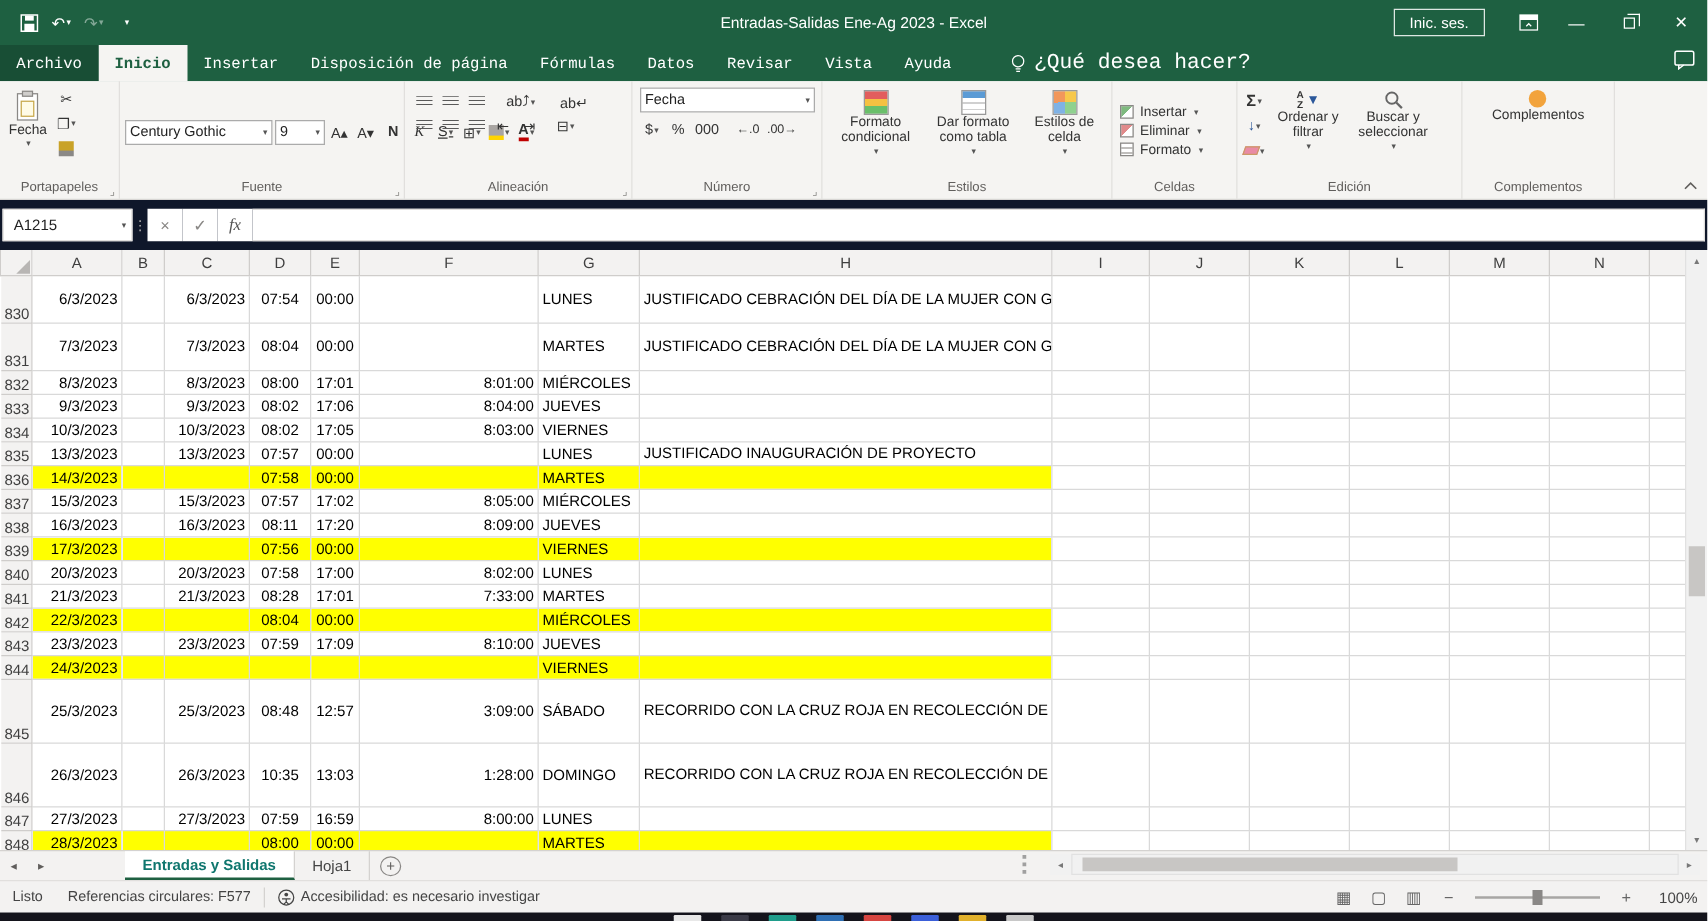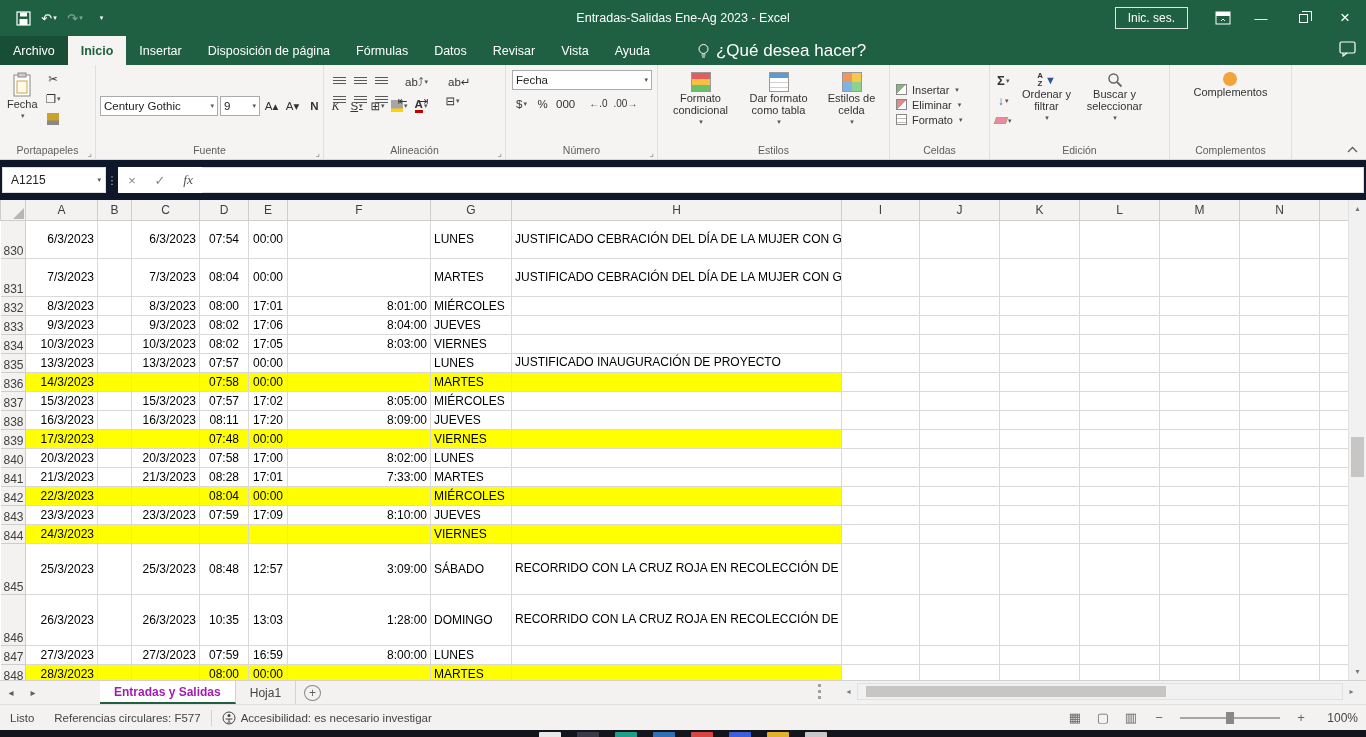--- a/index.html
+++ b/index.html
@@ -14,21 +14,21 @@
   .tbtn .tiny { font-size:7px; margin-left:1px; }
   .tbtn.dim { opacity:.45; }
   .ttl { position:absolute; left:0; right:0; text-align:center; font-size:12.5px; color:#fff; pointer-events:none; }
   .tright { margin-left:auto; display:flex; align-items:center; z-index:2; }
   .signin { border:1px solid rgba(255,255,255,.85); font-size:12px; padding:3px 12px; margin-right:18px; white-space:nowrap; }
   .winbtn { width:42px; height:36px; display:flex; align-items:center; justify-content:center; font-size:13px; }
   .restore-ic { width:9px; height:9px; border:1px solid #fff; position:relative; }
   .restore-ic::after { content:""; position:absolute; left:2px; top:-4px; width:9px; height:9px; border:1px solid #fff; border-left:none; border-bottom:none; }
 
   
-  .menubar { position:absolute; left:0; top:36px; width:100%; height:29px; background:#1e6041; display:flex; align-items:stretch; color:#fff; }
+  .menubar { position:absolute; left:0; top:36px; width:100%; height:29px; background:#1e6041; display:flex; align-items:stretch; color:#fff;font-family:Liberation Mono, monospace; }
   .mtab { padding:0 13px; font-size:12.5px; display:flex; align-items:center; white-space:nowrap; }
   .mtab.archivo { background:rgba(0,0,0,.18); }
   .mtab.active { background:#f5f4f2; color:#1e6041; font-weight:bold; }
   .searchbox { display:flex; align-items:center; gap:6px; margin-left:34px; font-size:17px; color:#fff; }
   .menu-right { margin-left:auto; display:flex; align-items:center; padding-right:10px; }
 
   
   .ribbon { position:absolute; left:0; top:65px; width:100%; height:95px; background:#f5f4f2; border-bottom:1px solid #d8d6d4; display:flex; align-items:stretch; }
   .rgroup { border-right:1px solid #e1dfdd; display:flex; flex-direction:column; padding:2px 2px 0 2px; position:relative; flex:none; }
   .rbody { flex:1; display:flex; }
@@ -86,21 +86,21 @@
   td.yl { background:#ffff00; }
   .vscroll { position:absolute; top:0; right:0; width:18px; height:480px; background:#f1f1f1; border-left:1px solid #e1e1e1; }
   .vscroll .arr { position:absolute; left:0; width:17px; height:17px; display:flex; align-items:center; justify-content:center; font-size:8px; color:#787878; }
   .vthumb { position:absolute; left:2px; top:237px; width:13px; height:40px; background:#c8c6c4; }
 
   
   .tabbar { position:absolute; left:0; top:680px; width:100%; height:24px; background:#f3f2f1; border-top:1px solid #d4d2d0; display:flex; align-items:stretch; font-size:12px; }
   .snav { width:22px; display:flex; align-items:center; justify-content:center; color:#605e5c; font-size:10px; }
   .stabs { display:flex; align-items:stretch; margin-left:56px; }
   .stab { padding:0 14px; display:flex; align-items:center; color:#444; border-right:1px solid #d4d2d0; white-space:nowrap; }
-  .stab.active { background:#fff; color:#a21caf; font-weight:bold; border-bottom:2px solid #1e6041; }
+  .stab.active { background:#fff; color:#0f766e; font-weight:bold; border-bottom:2px solid #1e6041; }
   .addsheet { width:22px; height:16px; margin:auto 8px; border-radius:50%; border:1px solid #8a8886; width:17px; color:#605e5c; display:flex; align-items:center; justify-content:center; font-size:12px; line-height:14px; }
   .hscroll { position:absolute; right:6px; top:683px; width:520px; height:17px; display:flex; align-items:center; }
   .hs-arr { width:17px; height:17px; display:flex; align-items:center; justify-content:center; color:#787878; font-size:8px; background:#f1f1f1; }
   .hs-track { flex:1; height:17px; background:#f1f1f1; border:1px solid #e1e1e1; position:relative; }
   .hthumb { position:absolute; left:8px; top:2px; width:300px; height:11px; background:#c8c6c4; }
   .tab-splitter { position:absolute; left:818px; top:684px; height:15px; border-left:3px dotted #a0a0a0; }
 
   
   .statusbar { position:absolute; left:0; top:704px; width:100%; height:26px; background:#f3f2f1; border-top:1px solid #e1dfdd; display:flex; align-items:center; font-size:11.5px; color:#444; }
   .sb-item { padding:0 10px; display:flex; align-items:center; gap:5px; height:100%; }
@@ -652,21 +652,21 @@
             <td class="l"></td>
             <td class="l"></td>
             <td class="l"></td>
             <td></td>
           </tr>
           <tr style="height:19px">
             <th class="rh">839</th>
             <td class="r yl">17/3/2023</td>
             <td class="l yl"></td>
             <td class="r yl"></td>
-            <td class="c yl">07:48</td>
+            <td class="c yl">07:56</td>
             <td class="c yl">00:00</td>
             <td class="r yl"></td>
             <td class="l yl">VIERNES</td>
             <td class="l wrap yl"></td>
             <td class="l"></td>
             <td class="l"></td>
             <td class="l"></td>
             <td class="l"></td>
             <td class="l"></td>
             <td class="l"></td>

